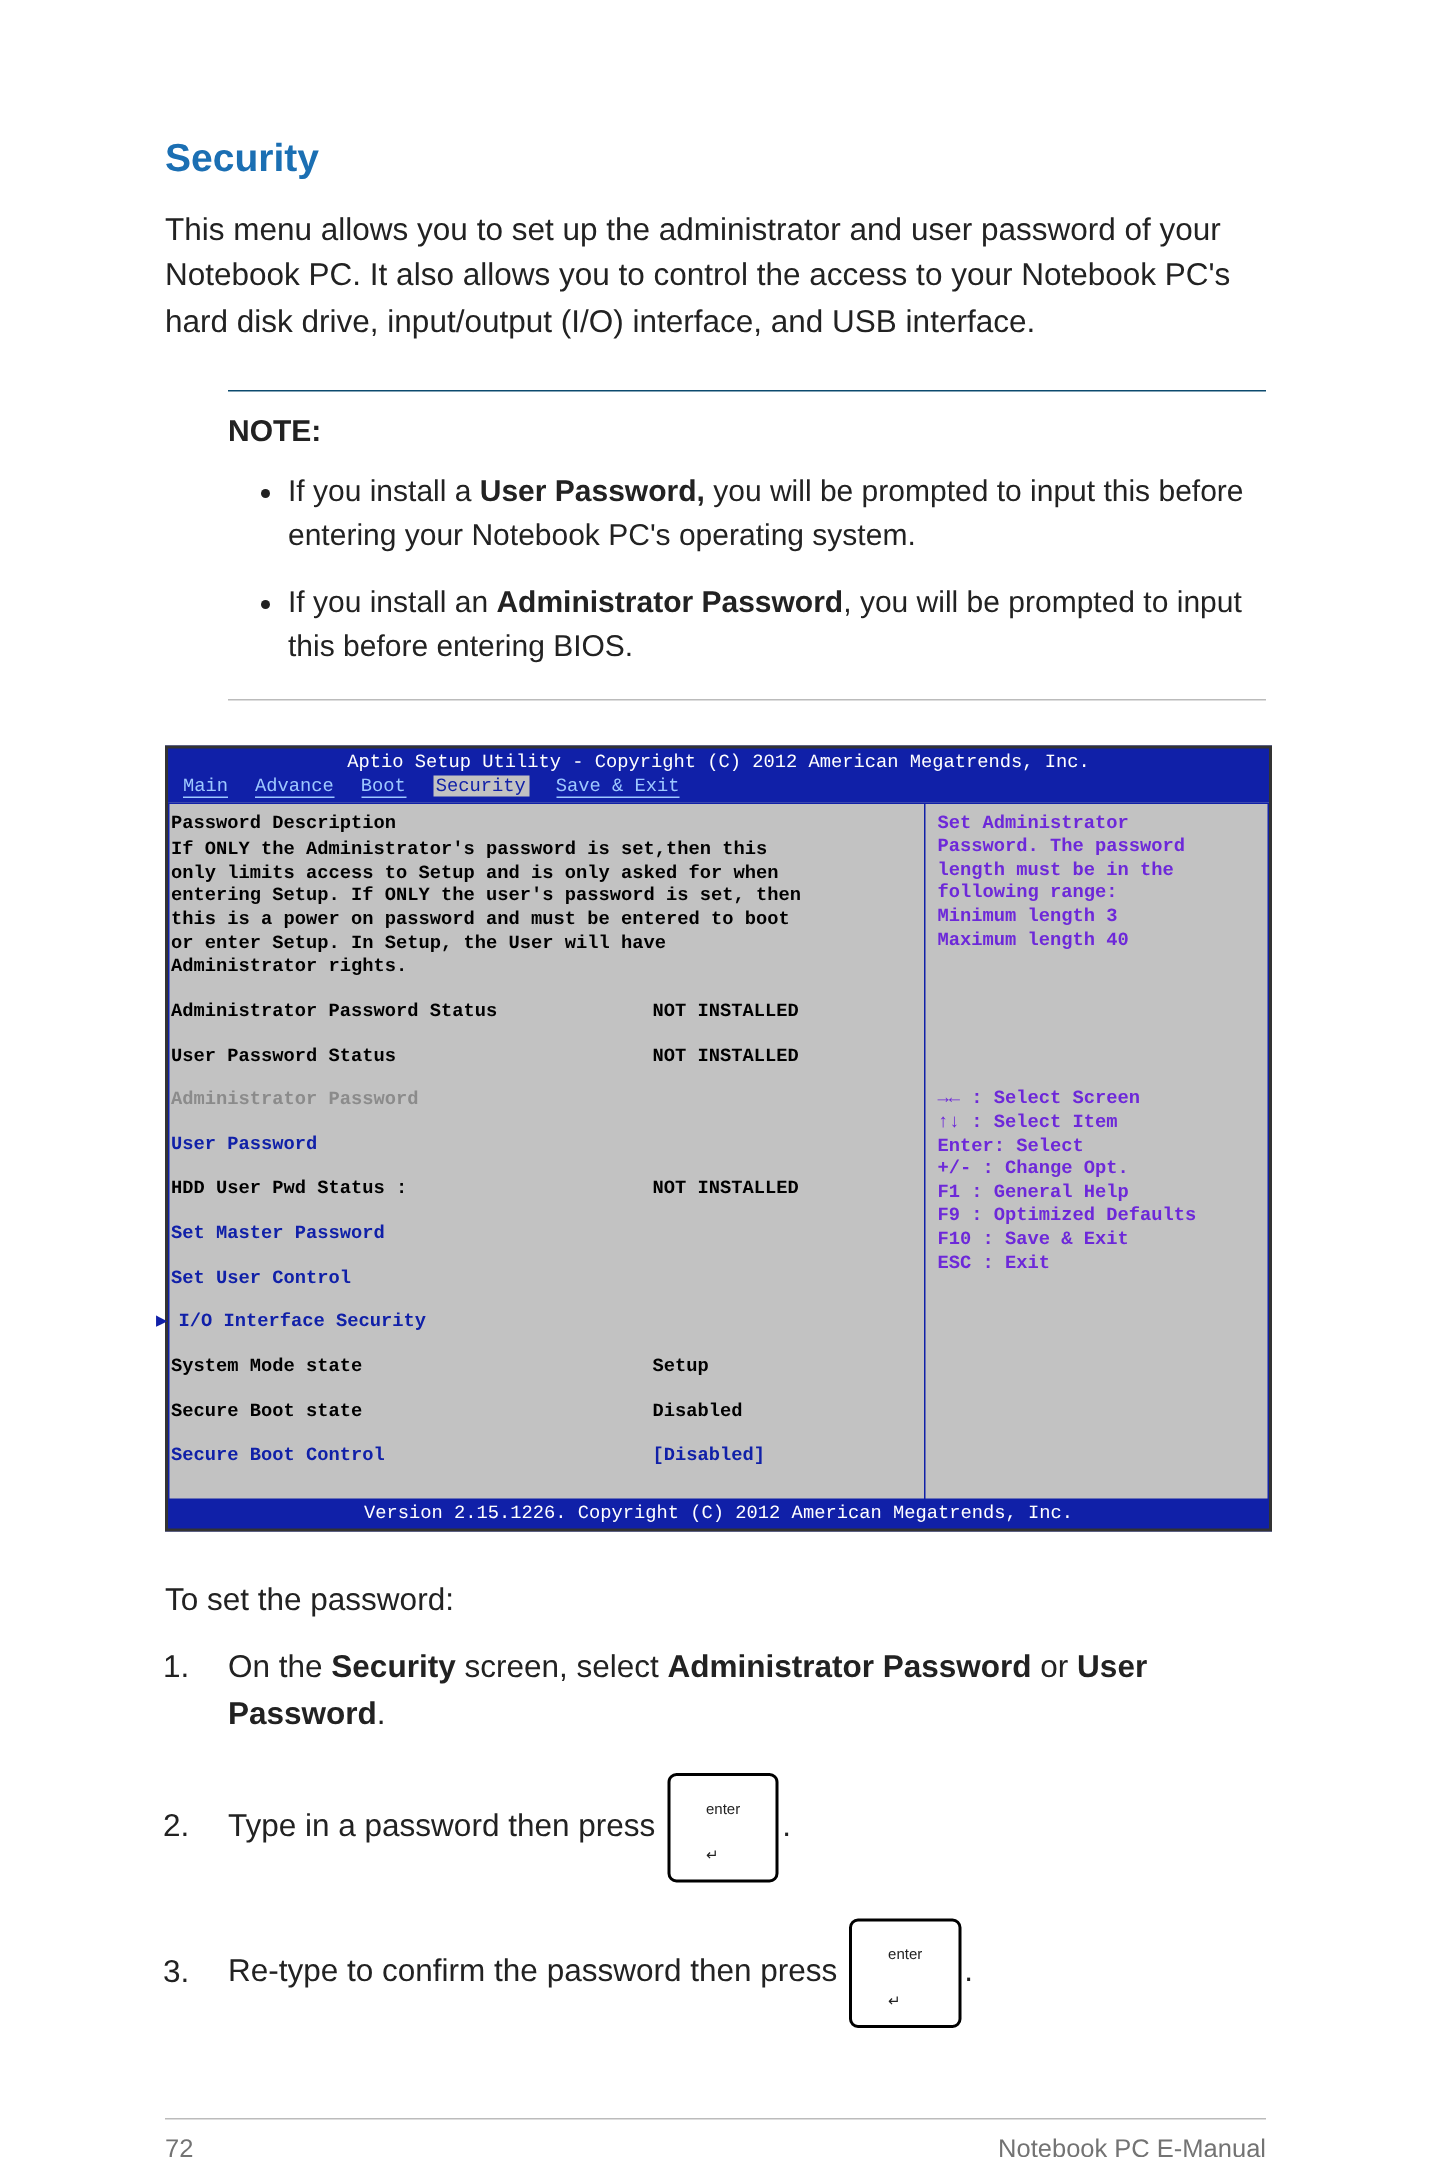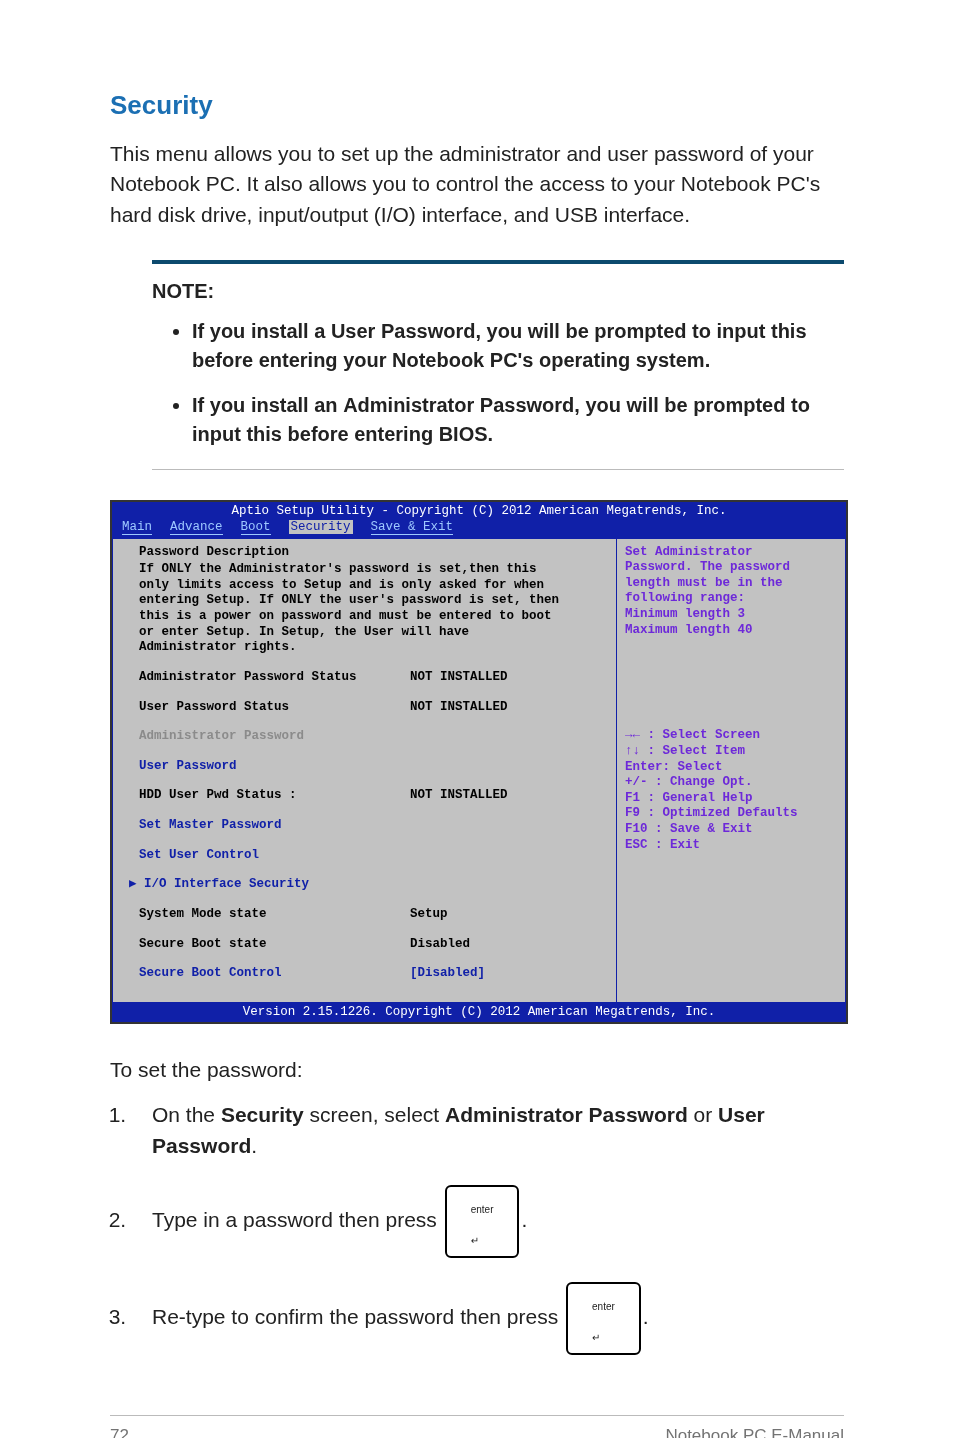--- a/index.html
+++ b/index.html
@@ -19,35 +19,34 @@
     font-size: 26px;
     font-weight: 700;
     margin: 0 0 18px 0;
   }
   .body-text {
     font-size: 21px;
     line-height: 1.45;
     margin: 0 0 30px 0;
   }
   .note-block {
-    border-top: 4px solid #0c4a6e;
+    border-top: 1px solid #0c4a6e;
     border-bottom: 1px solid #bbb;
     margin: 0 0 30px 42px;
     padding: 16px 0 16px 0;
   }
   .note-label {
     font-weight: 700;
     font-size: 20px;
     margin-bottom: 14px;
   }
   .note-ul {
     list-style: disc;
     padding-left: 40px;
     margin: 0;
-    font-weight: bold;
   }
   .note-ul li {
     font-size: 20px;
     line-height: 1.45;
     margin-bottom: 16px;
   }
   .note-ul li:last-child { margin-bottom: 4px; }
 
   
   .bios {
@@ -80,21 +79,21 @@
     padding: 0 2px;
   }
   .bios-body {
     display: flex;
     background: #c2c2c2;
   }
   .bios-left {
     flex: 1;
     border: 1px solid #1020a8;
     border-right: none;
-    padding: 6px 26px;
+    padding: 6px 1px;
     color: #000;
     font-weight: bold;
   }
   .bios-right {
     width: 212px;
     border: 1px solid #1020a8;
     padding: 6px 8px;
     color: #6d28d9;
     font-weight: bold;
   }

